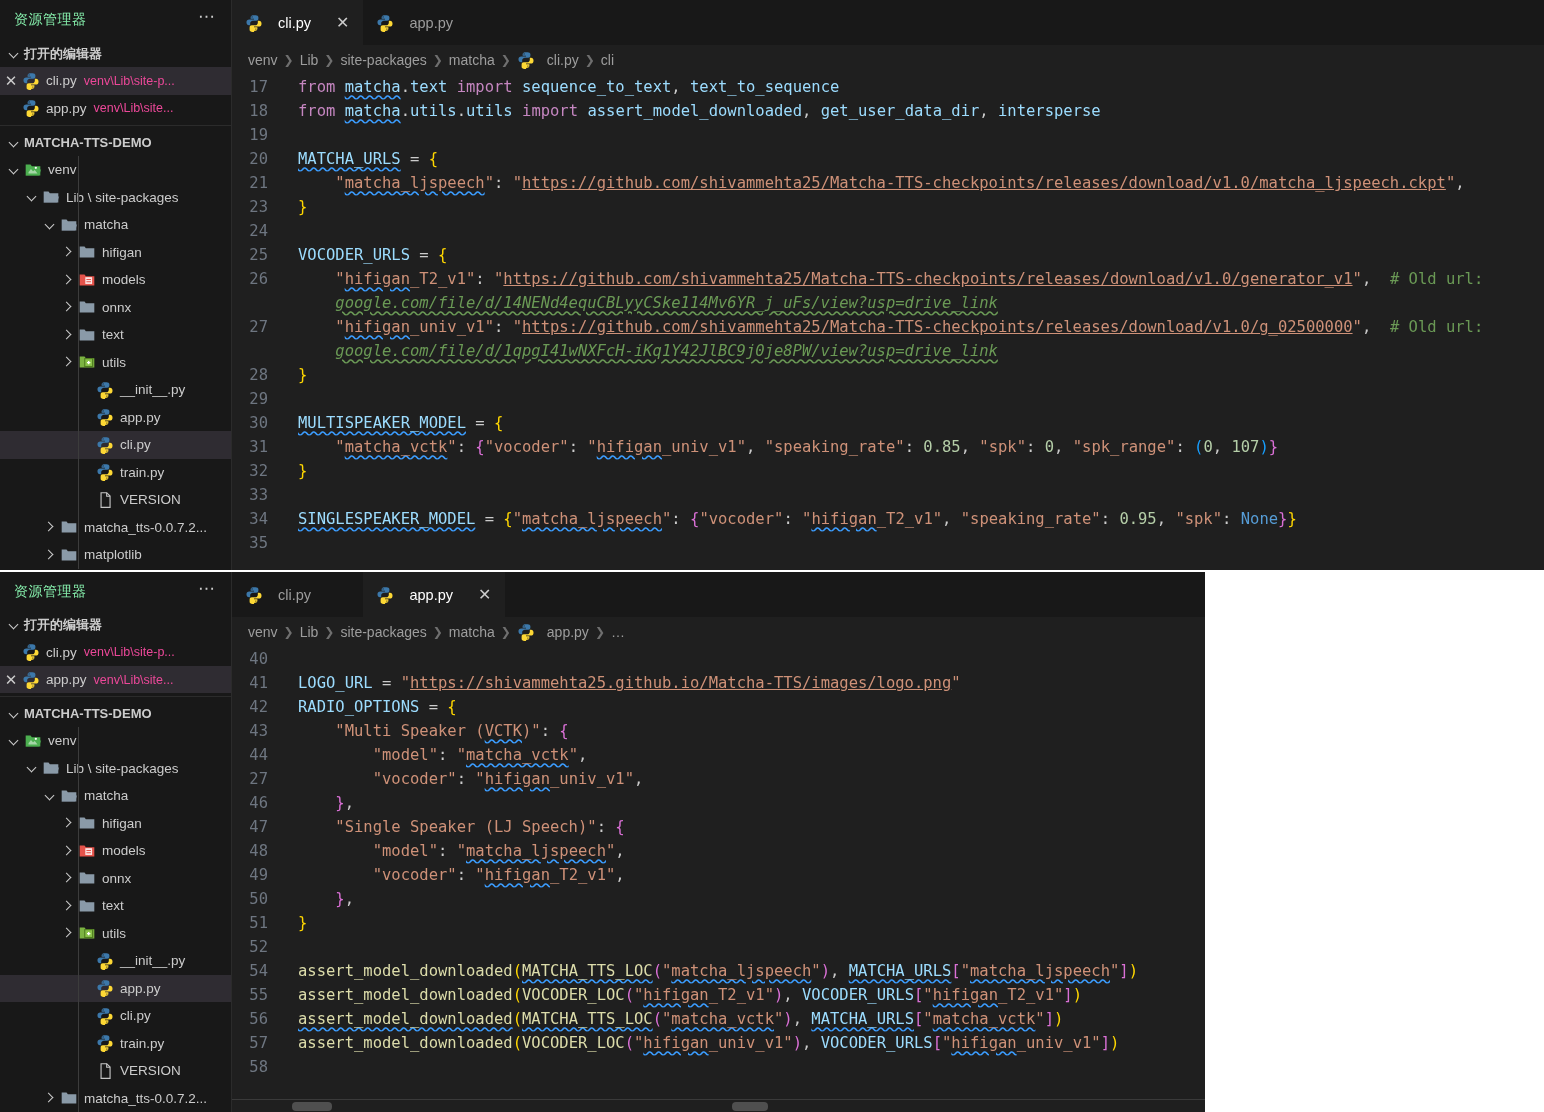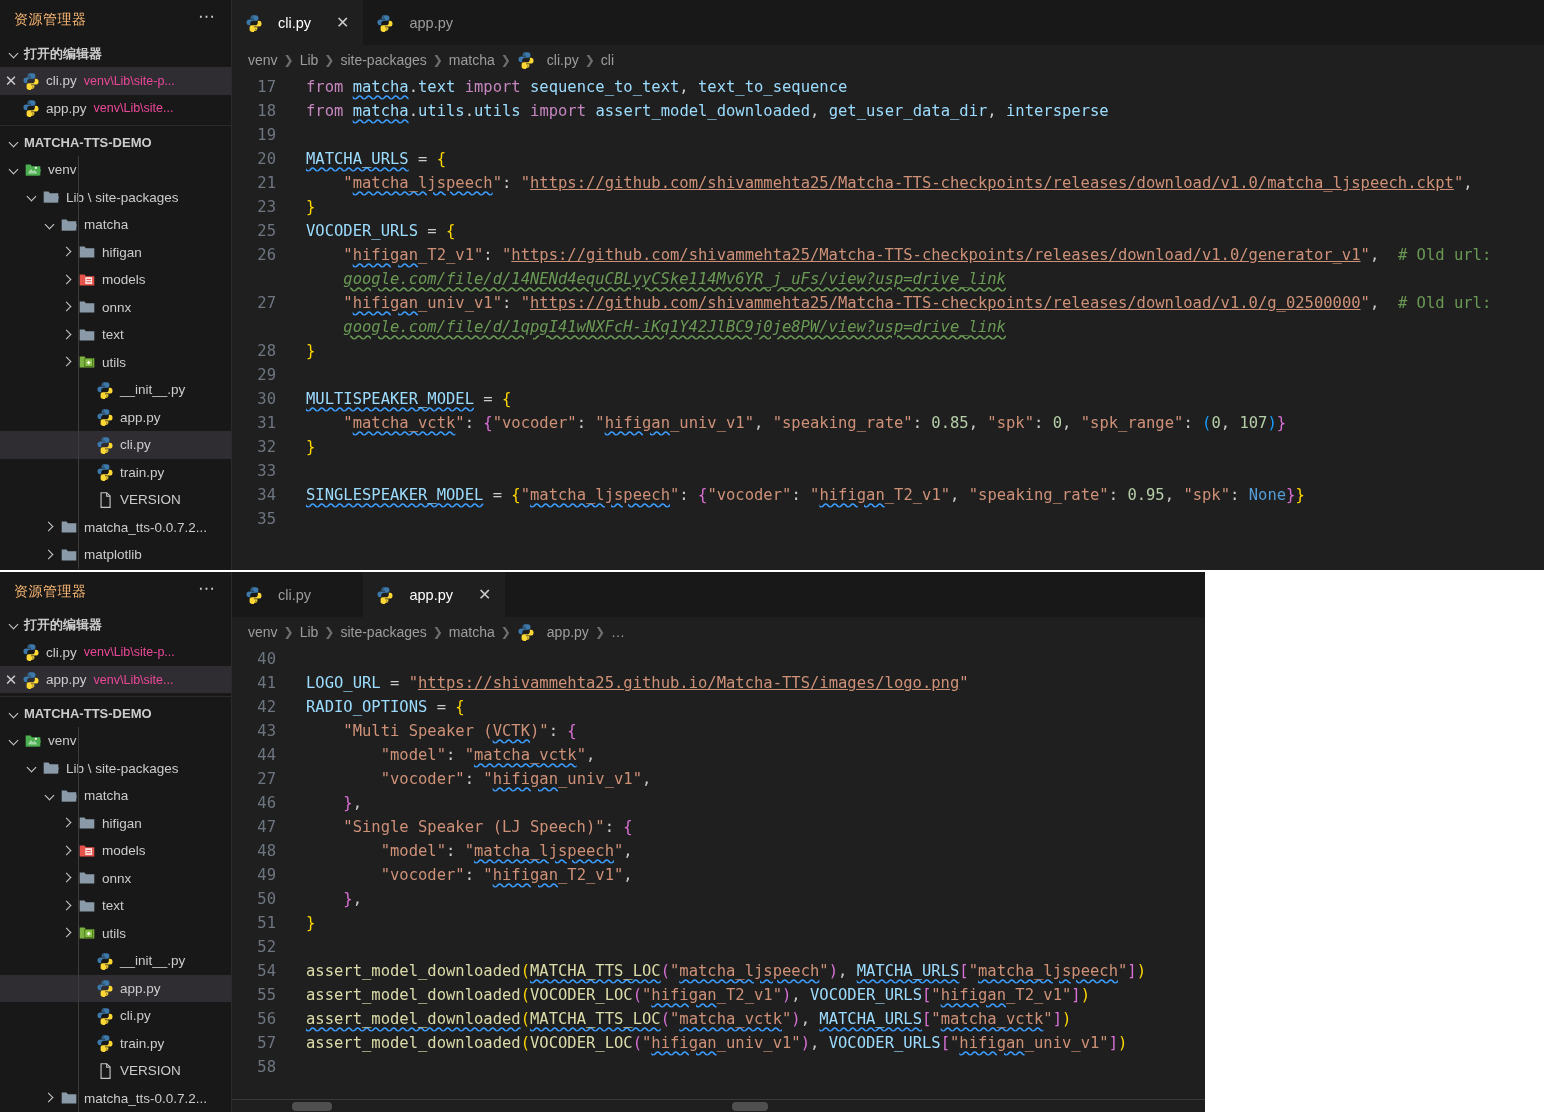--- a/index.html
+++ b/index.html
@@ -26,21 +26,21 @@
     display: flex; flex-direction: column;
     overflow: hidden;
     position: relative;
   }
   .sb-header {
     height: 40px; display:flex; align-items:center;
     padding: 0 14px 0 14px;
     color:#cccccc; font-size:13.5px; letter-spacing:.5px;
     justify-content: space-between;
   }
-  .sb-header .title { color:#fdba74; font-size:14px; }
+  .sb-header .title { color:#86efac; font-size:14px; }
   .sb-dots { color:#cccccc; font-size:17px; letter-spacing:2px; line-height:10px; padding-bottom:6px;}
 
   .sect-head {
     height: 27px; display:flex; align-items:center;
     color:#cccccc; font-size:13px; font-weight:bold;
     padding-left: 6px;
   }
   .chev {
     width:16px; height:16px; display:inline-block; position:relative;
     flex: 0 0 16px; margin-right:2px;
@@ -98,21 +98,21 @@
   }
   .bcsep { color:#6f6f6f; font-size:12px; }
 
   .code-area {
     flex:1 1 auto; position:relative; overflow:hidden;
     background:#1f1f1f;
     font-family:"DejaVu Sans Mono","Liberation Mono",monospace;
     font-size:15.5px;
     line-height:24px;
   }
-  .code-rows { position:absolute; top:0; left:8px; right:0; }
+  .code-rows { position:absolute; top:0; left:0; right:0; }
   .cline { display:flex; height:24px; white-space:pre; }
   .cline.tall { height:auto; }
   .ln {
     width:52px; flex:0 0 52px; text-align:right; padding-right:16px;
     color:#6e7681; user-select:none;
   }
   .ctext { flex:1 1 auto; padding-left:14px; min-width:0; }
   .cline.cur .ctext { }
 
   
@@ -425,20 +425,24 @@
     </div>
           <div class="cline ">
       <span class="ln">21</span>
       <span class="ctext">    <span class="s">"</span><span class="s sq">matcha_ljspeech</span><span class="s">"</span><span class="p">: </span><span class="s">"</span><span class="s lnk">https://github.com/shivammehta25/Matcha-TTS-checkpoints/releases/download/v1.0/matcha_ljspeech.ckpt</span><span class="s">"</span><span class="p">,</span></span>
     </div>
           <div class="cline ">
       <span class="ln">23</span>
       <span class="ctext"><span class="b1">}</span></span>
     </div>
           <div class="cline ">
+      <span class="ln">24</span>
+      <span class="ctext">&nbsp;</span>
+    </div>
+          <div class="cline ">
       <span class="ln">25</span>
       <span class="ctext"><span class="id">VOCODER_URLS</span> <span class="p">=</span> <span class="b1">{</span></span>
     </div>
           <div class="cline tall">
         <span class="ln">26</span>
         <span class="ctext">    <span class="s">"</span><span class="s sq">hifigan</span><span class="s">_T2_v1"</span><span class="p">: </span><span class="s">"</span><span class="s lnk">https://github.com/shivammehta25/Matcha-TTS-checkpoints/releases/download/v1.0/generator_v1</span><span class="s">"</span><span class="p">,</span>  <span class="cm"># Old url:</span><br>    <span class="cm sqg lnk">google.com/file/d/14NENd4equCBLyyCSke114Mv6YR_j_uFs/view?usp=drive_link</span></span>
       </div>
           <div class="cline tall">
         <span class="ln">27</span>
         <span class="ctext">    <span class="s">"</span><span class="s sq">hifigan</span><span class="s">_univ_v1"</span><span class="p">: </span><span class="s">"</span><span class="s lnk">https://github.com/shivammehta25/Matcha-TTS-checkpoints/releases/download/v1.0/g_02500000</span><span class="s">"</span><span class="p">,</span>  <span class="cm"># Old url:</span><br>    <span class="cm sqg lnk">google.com/file/d/1qpgI41wNXFcH-iKq1Y42JlBC9j0je8PW/view?usp=drive_link</span></span>

